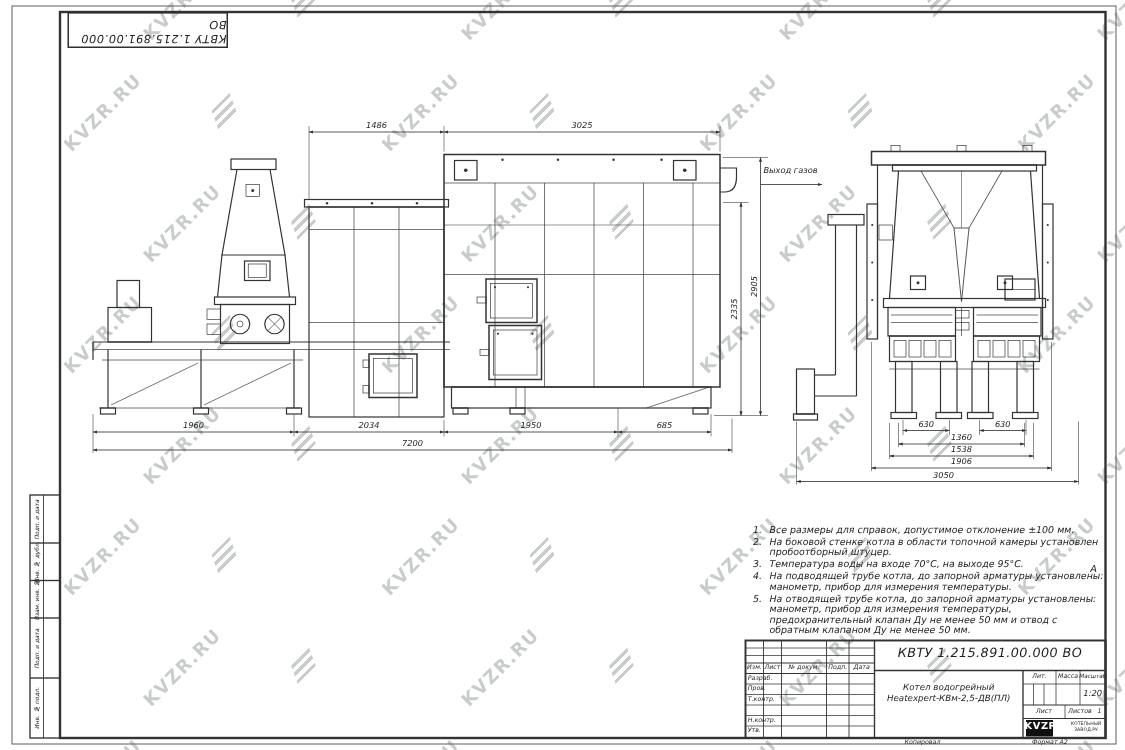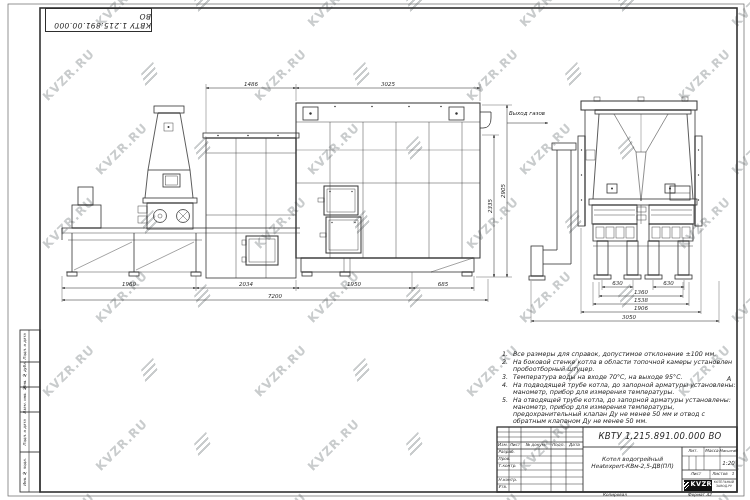--- a/index.html
+++ b/index.html
@@ -21,21 +21,21 @@
       font-style:italic;color:#222;white-space:nowrap;}
   #notes{position:absolute;z-index:2;left:502px;top:350px;width:234px;font-size:6.3px;
       font-style:italic;color:#1e1e1e;}
   .note{display:flex;margin-bottom:1px;}
   .note .n{width:11px;flex:none;}
   .note .t{flex:1;}
   .tb{font-size:4.2px;}
   #tb-doc{left:583px;top:427px;width:154px;height:20px;font-size:8.5px;letter-spacing:.3px;}
   #tb-name{left:583px;top:448px;width:99px;height:30px;font-size:5.8px;flex-direction:column;text-align:center;}
   #tb-scale-val{left:720px;top:456px;width:17px;height:14px;font-size:5.6px;}
-  #tb-logo{left:684px;top:479.5px;width:28px;height:11px;background:#101010;color:#fff;
+  #tb-logo{left:684px;top:479.5px;width:18px;height:11px;background:#101010;color:#fff;
       font-style:normal;font-weight:bold;font-size:6.5px;letter-spacing:.4px;}
   #tb-logo .stripes{width:5px;height:7px;margin-right:1.5px;
       background:repeating-linear-gradient(135deg,#fff 0 1px,transparent 1px 2.6px);}
   #tb-logo-cap{left:711px;top:479.5px;width:26px;height:11px;font-size:3.1px;
       flex-direction:column;color:#333;font-style:normal;}
   .rowlbl{justify-content:flex-start;padding-left:1.5px;}
 </style>
 </head>
 <body>
 

